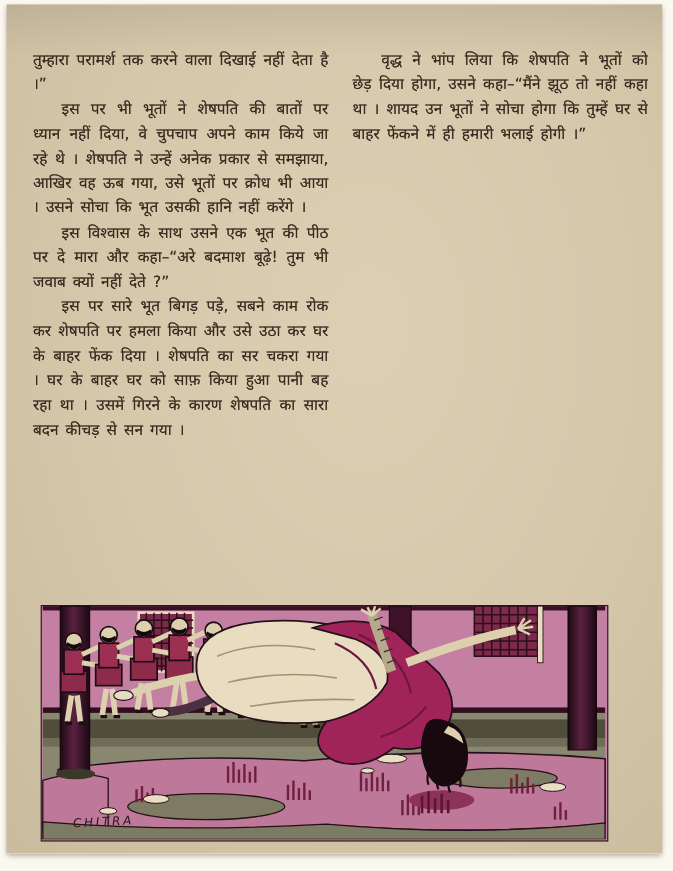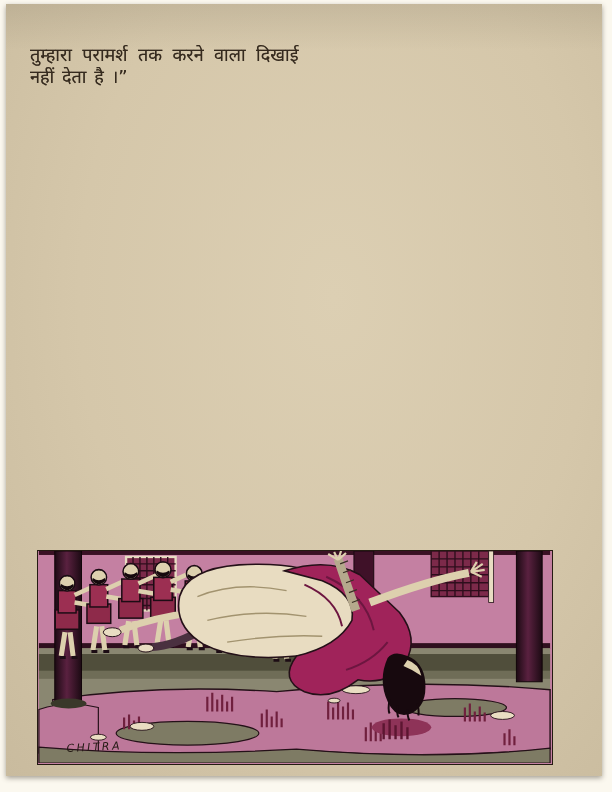--- a/index.html
+++ b/index.html
@@ -16,21 +16,21 @@
       radial-gradient(ellipse at 55% 38%, #dccfb3 0%, #d5c7aa 55%, #c9bb9e 100%);
     box-shadow:0 2px 5px rgba(60,50,35,.45);
   }
   .text-columns{
     position:absolute;left:24px;right:13px;top:40px;height:502px;
     display:flex;gap:22px;overflow:hidden;
   }
   .col{flex:1;min-width:0;}
   .col p{
     margin:0;
-    font-size:18px;line-height:22.4px;
+    font-size:14px;line-height:22.4px;
     color:#352a1e;
     text-align:justify;
     text-indent:26px;
     word-spacing:2px;
     text-shadow:0 0 .4px rgba(53,42,30,.55);
   }
   .col p.cont{text-indent:0;}
   .illustration{
     position:absolute;left:31px;top:546px;width:516px;height:215px;
     border:1.6px solid #241b12;
@@ -42,22 +42,26 @@
 </head>
 <body>
 
 <div class="scan-edge"></div>
 
 <div class="paper">
 
   <div class="text-columns">
     <div class="col">
       <p class="cont">तुम्हारा परामर्श तक करने वाला दिखाई नहीं देता है ।”</p>
+      <p>इस पर भी भूतों ने शेषपति की बातों पर ध्यान नहीं दिया, वे चुपचाप अपने काम किये जा रहे थे । शेषपति ने उन्हें अनेक प्रकार से समझाया, आखिर वह ऊब गया, उसे भूतों पर क्रोध भी आया । उसने सोचा कि भूत उसकी हानि नहीं करेंगे ।</p>
+      <p>इस विश्वास के साथ उसने एक भूत की पीठ पर दे मारा और कहा–“अरे बदमाश बूढ़े! तुम भी जवाब क्यों नहीं देते ?”</p>
+      <p>इस पर सारे भूत बिगड़ पड़े, सबने काम रोक कर शेषपति पर हमला किया और उसे उठा कर घर के बाहर फेंक दिया । शेषपति का सर चकरा गया । घर के बाहर घर को साफ़ किया हुआ पानी बह रहा था ।  उसमें गिरने के कारण शेषपति का सारा बदन कीचड़ से सन गया ।</p>
     </div>
     <div class="col">
+      <p>वृद्ध ने भांप लिया कि शेषपति ने भूतों को छेड़ दिया होगा, उसने कहा–“मैंने झूठ तो नहीं कहा था ।  शायद उन भूतों ने सोचा होगा कि तुम्हें घर से बाहर फेंकने में ही हमारी भलाई होगी ।”</p>
     </div>
   </div>
 
   <div class="illustration">
     <svg viewBox="0 0 516 214" width="513" height="212" xmlns="http://www.w3.org/2000/svg">
       <defs>
         <linearGradient id="pil" x1="0" y1="0" x2="1" y2="0">
           <stop offset="0" stop-color="#1c0a13"></stop>
           <stop offset="0.45" stop-color="#5a2140"></stop>
           <stop offset="1" stop-color="#1c0a13"></stop>

